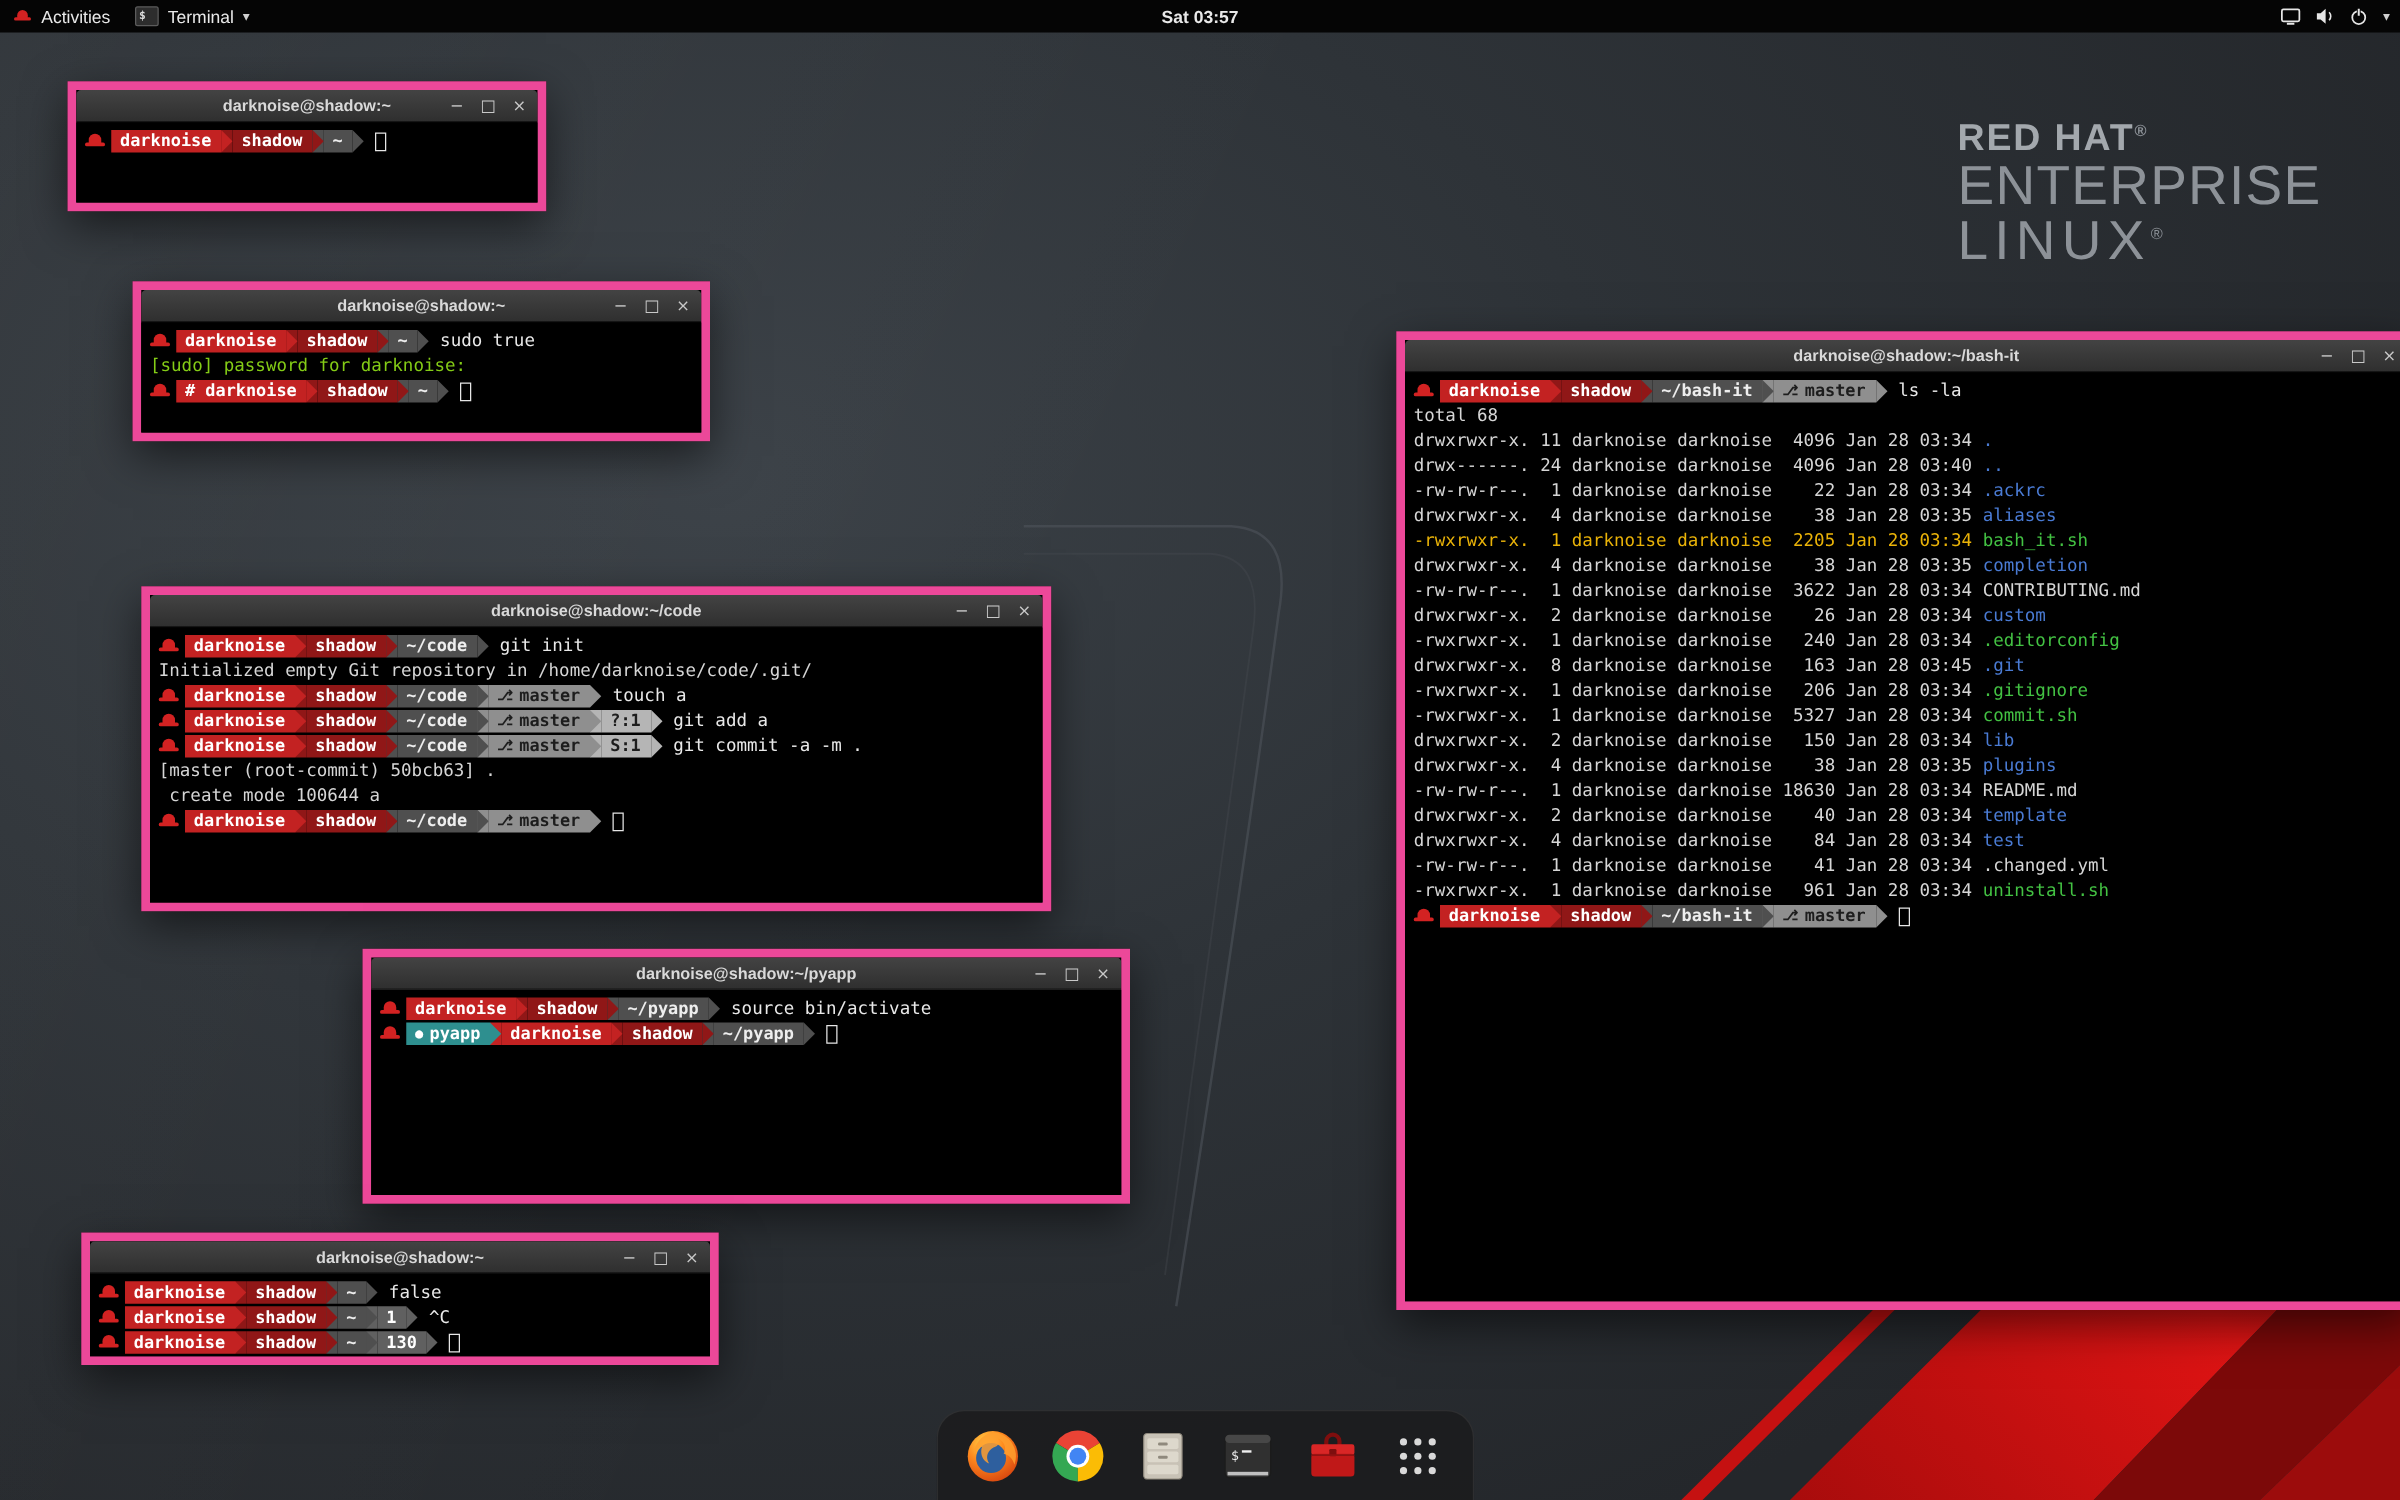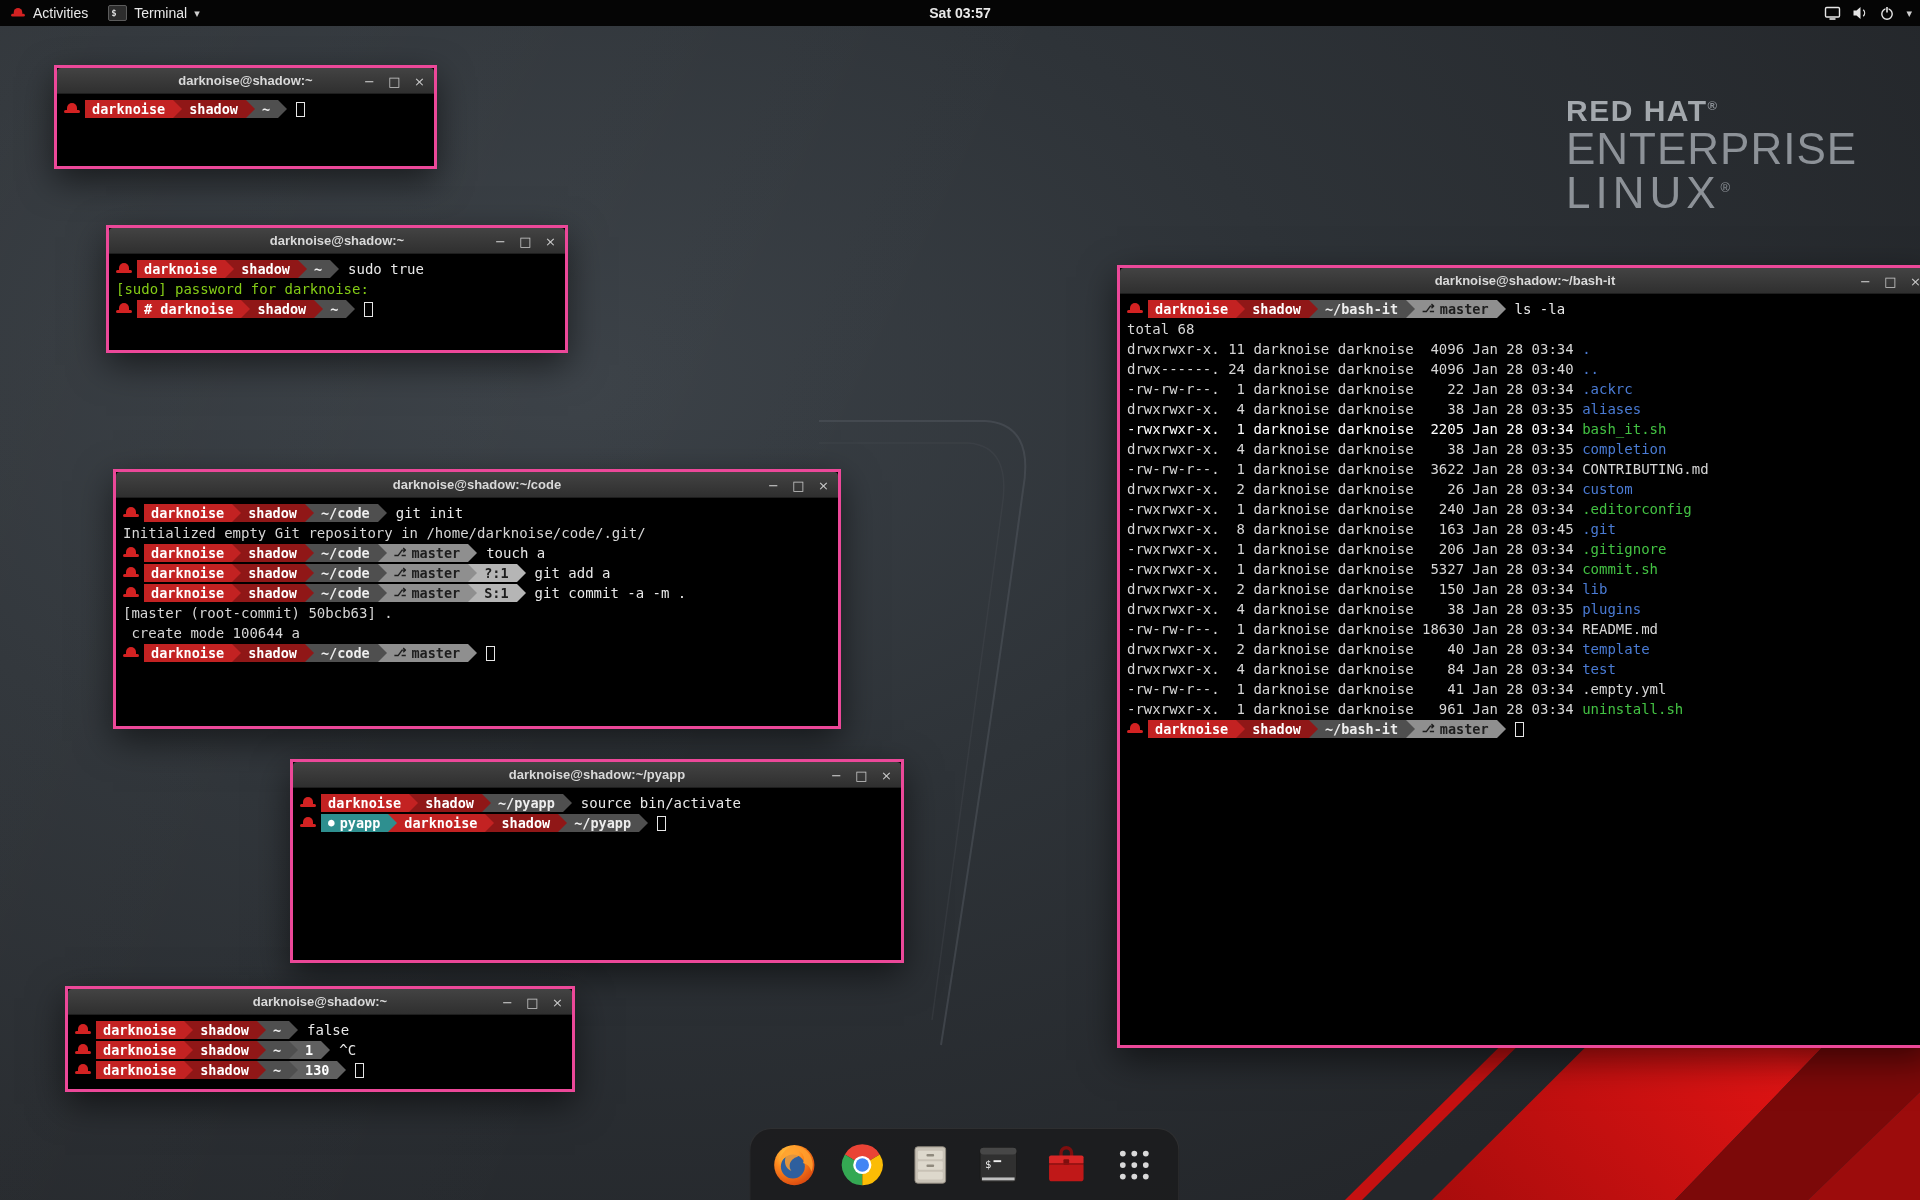--- a/index.html
+++ b/index.html
@@ -26,21 +26,21 @@
   .tb-right{position:absolute;right:8px;top:0;height:26px;display:flex;align-items:center;gap:11px}
   .hat{position:relative;width:16px;height:14px;flex:none}
   .hat::before{content:"";position:absolute;left:3px;top:1px;width:10px;height:8px;background:#d32222;border-radius:5px 5px 1px 1px}
   .hat::after{content:"";position:absolute;left:0;top:8px;width:16px;height:3px;background:#d32222;border-radius:2px}
   .hat.small{transform:scale(.85)}
   .term-mini{width:19px;height:16px;background:#2d2d2d;border:1px solid #5c5c5c;border-radius:2px;
     font:bold 9px/14px "DejaVu Sans Mono",monospace;color:#ddd;text-align:left;padding-left:2px}
   .chev{font-size:11px;color:#cfcfcf}
 
   
-  .twin{position:absolute;background:#000;border:3px solid #ec4899;z-index:10;
+  .twin{position:absolute;background:#000;border:7px solid #ec4899;z-index:10;
     box-shadow:0 12px 34px rgba(0,0,0,.55)}
   .tbar{height:26px;background:linear-gradient(#434343,#2f2f2f);border-bottom:1px solid #1e1e1e;
     position:relative;border-radius:4px 4px 0 0}
   .ttitle{display:block;text-align:center;font-weight:bold;font-size:13px;line-height:26px;color:#d9d9d9}
   .tbtns{position:absolute;right:8px;top:0;height:26px;display:flex;gap:12px;align-items:center}
   .tbtn{color:#c9c9c9;font-size:13px;width:13px;text-align:center;font-family:"DejaVu Sans",sans-serif}
   .tbody{position:absolute;left:0;right:0;top:26px;bottom:0;background:#000;padding:5px 7px;overflow:hidden}
   .tline{display:flex;align-items:center;height:20px;white-space:pre;
     font:14px/20px "DejaVu Sans Mono",monospace;color:#d6d6d6}
   .tline .hat{margin-right:5px}
@@ -205,34 +205,34 @@
       <span class="tbtn">×</span>
     </span>
   </div>
   <div class="tbody">
       <div class="tline"><span class="hat"></span><span class="seg" style="background: rgb(195, 34, 34); color: rgb(255, 255, 255);">darknoise</span><span class="arr" style="border-left-color: rgb(195, 34, 34); background: rgb(144, 23, 23);"></span><span class="seg" style="background: rgb(144, 23, 23); color: rgb(255, 255, 255);">shadow</span><span class="arr" style="border-left-color: rgb(144, 23, 23); background: rgb(79, 79, 79);"></span><span class="seg" style="background: rgb(79, 79, 79); color: rgb(238, 238, 238);">~/bash-it</span><span class="arr" style="border-left-color: rgb(79, 79, 79); background: rgb(143, 143, 143);"></span><span class="seg" style="background: rgb(143, 143, 143); color: rgb(29, 29, 29);"><span class="segicon">⎇</span>master</span><span class="arr" style="border-left-color: rgb(143, 143, 143);"></span><span class="cmd" style="color: rgb(233, 233, 233);">ls -la</span></div>
       <div class="tline"><span style="color: rgb(214, 214, 214);">total 68</span></div>
       <div class="tline"><span style="color: rgb(214, 214, 214);">drwxrwxr-x. 11 darknoise darknoise  4096 Jan 28 03:34 </span><span style="color: rgb(74, 123, 212);">.</span></div>
       <div class="tline"><span style="color: rgb(214, 214, 214);">drwx------. 24 darknoise darknoise  4096 Jan 28 03:40 </span><span style="color: rgb(74, 123, 212);">..</span></div>
       <div class="tline"><span style="color: rgb(214, 214, 214);">-rw-rw-r--.  1 darknoise darknoise    22 Jan 28 03:34 </span><span style="color: rgb(74, 123, 212);">.ackrc</span></div>
       <div class="tline"><span style="color: rgb(214, 214, 214);">drwxrwxr-x.  4 darknoise darknoise    38 Jan 28 03:35 </span><span style="color: rgb(74, 123, 212);">aliases</span></div>
-      <div class="tline"><span style="color: #ffffff;">-rwxrwxr-x.  1 darknoise darknoise  2205 Jan 28 03:34 </span><span style="color: rgb(67, 194, 67);">bash_it.sh</span></div>
+      <div class="tline"><span style="color: #eab308;">-rwxrwxr-x.  1 darknoise darknoise  2205 Jan 28 03:34 </span><span style="color: rgb(67, 194, 67);">bash_it.sh</span></div>
       <div class="tline"><span style="color: rgb(214, 214, 214);">drwxrwxr-x.  4 darknoise darknoise    38 Jan 28 03:35 </span><span style="color: rgb(74, 123, 212);">completion</span></div>
       <div class="tline"><span style="color: rgb(214, 214, 214);">-rw-rw-r--.  1 darknoise darknoise  3622 Jan 28 03:34 </span><span style="color: rgb(214, 214, 214);">CONTRIBUTING.md</span></div>
       <div class="tline"><span style="color: rgb(214, 214, 214);">drwxrwxr-x.  2 darknoise darknoise    26 Jan 28 03:34 </span><span style="color: rgb(74, 123, 212);">custom</span></div>
       <div class="tline"><span style="color: rgb(214, 214, 214);">-rwxrwxr-x.  1 darknoise darknoise   240 Jan 28 03:34 </span><span style="color: rgb(67, 194, 67); text-align: center;">.editorconfig</span></div>
       <div class="tline"><span style="color: rgb(214, 214, 214);">drwxrwxr-x.  8 darknoise darknoise   163 Jan 28 03:45 </span><span style="color: rgb(74, 123, 212);">.git</span></div>
       <div class="tline"><span style="color: rgb(214, 214, 214);">-rwxrwxr-x.  1 darknoise darknoise   206 Jan 28 03:34 </span><span style="color: rgb(67, 194, 67);">.gitignore</span></div>
       <div class="tline"><span style="color: rgb(214, 214, 214);">-rwxrwxr-x.  1 darknoise darknoise  5327 Jan 28 03:34 </span><span style="color: rgb(67, 194, 67);">commit.sh</span></div>
       <div class="tline"><span style="color: rgb(214, 214, 214);">drwxrwxr-x.  2 darknoise darknoise   150 Jan 28 03:34 </span><span style="color: rgb(74, 123, 212);">lib</span></div>
       <div class="tline"><span style="color: rgb(214, 214, 214);">drwxrwxr-x.  4 darknoise darknoise    38 Jan 28 03:35 </span><span style="color: rgb(74, 123, 212);">plugins</span></div>
       <div class="tline"><span style="color: rgb(214, 214, 214);">-rw-rw-r--.  1 darknoise darknoise 18630 Jan 28 03:34 </span><span style="color: rgb(214, 214, 214);">README.md</span></div>
       <div class="tline"><span style="color: rgb(214, 214, 214);">drwxrwxr-x.  2 darknoise darknoise    40 Jan 28 03:34 </span><span style="color: rgb(74, 123, 212);">template</span></div>
       <div class="tline"><span style="color: rgb(214, 214, 214);">drwxrwxr-x.  4 darknoise darknoise    84 Jan 28 03:34 </span><span style="color: rgb(74, 123, 212);">test</span></div>
-      <div class="tline"><span style="color: rgb(214, 214, 214);">-rw-rw-r--.  1 darknoise darknoise    41 Jan 28 03:34 </span><span style="color: rgb(214, 214, 214);">.empty.yml</span></div>
+      <div class="tline"><span style="color: rgb(214, 214, 214);">-rw-rw-r--.  1 darknoise darknoise    41 Jan 28 03:34 </span><span style="color: rgb(214, 214, 214);">.changed.yml</span></div>
       <div class="tline"><span style="color: rgb(214, 214, 214);">-rwxrwxr-x.  1 darknoise darknoise   961 Jan 28 03:34 </span><span style="color: rgb(67, 194, 67);">uninstall.sh</span></div>
       <div class="tline"><span class="hat"></span><span class="seg" style="background: rgb(195, 34, 34); color: rgb(255, 255, 255);">darknoise</span><span class="arr" style="border-left-color: rgb(195, 34, 34); background: rgb(144, 23, 23);"></span><span class="seg" style="background: rgb(144, 23, 23); color: rgb(255, 255, 255);">shadow</span><span class="arr" style="border-left-color: rgb(144, 23, 23); background: rgb(79, 79, 79);"></span><span class="seg" style="background: rgb(79, 79, 79); color: rgb(238, 238, 238);">~/bash-it</span><span class="arr" style="border-left-color: rgb(79, 79, 79); background: rgb(143, 143, 143);"></span><span class="seg" style="background: rgb(143, 143, 143); color: rgb(29, 29, 29);"><span class="segicon">⎇</span>master</span><span class="arr" style="border-left-color: rgb(143, 143, 143);"></span><span class="cursor" style="border-color: rgb(230, 230, 230);"></span></div>
     </div>
 </div>
 
 <div class="dock">
   <div class="dock-item">
     <svg width="46" height="46" viewBox="0 0 48 48">
       <defs>
           <radialGradient id="fxg" cx="35%" cy="25%" r="80%">

